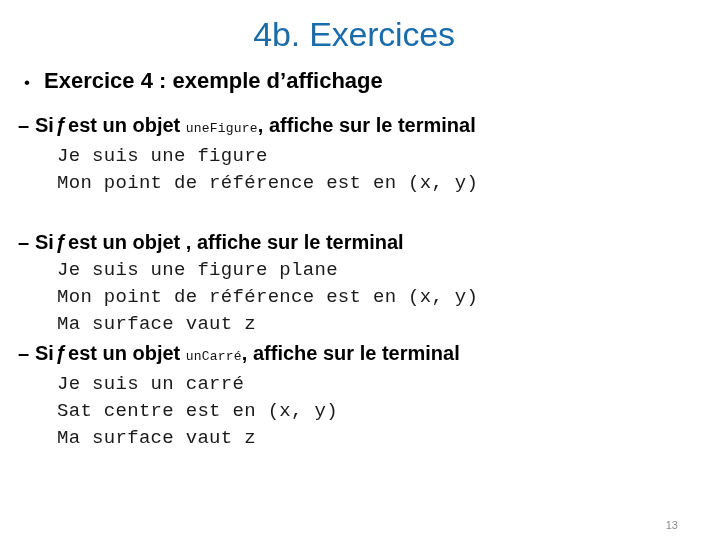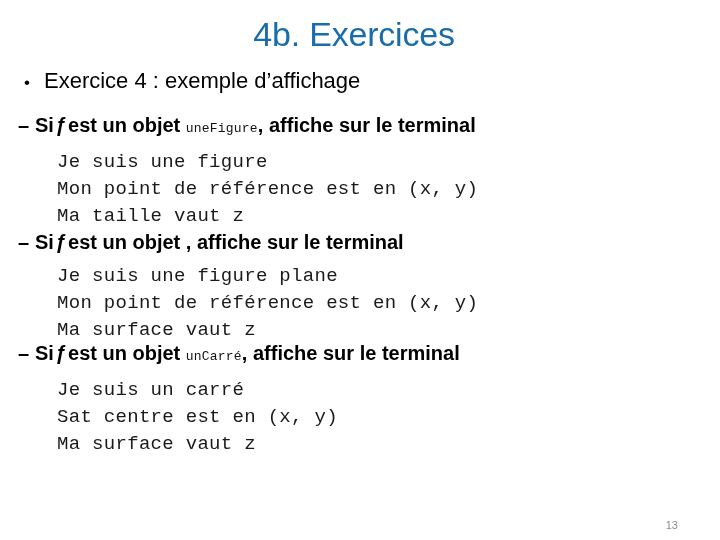--- a/index.html
+++ b/index.html
@@ -54,20 +54,21 @@
     width: 26px;
     flex: 0 0 26px;
     font-size: 17px;
     line-height: 30px;
     text-align: left;
     padding-left: 6px;
     box-sizing: border-box;
   }
   .bullet-l1 .text {
     white-space: nowrap;
+    font-weight: bold;
   }
 
   
   .block {
     position: absolute;
     left: 18px;
     width: 700px;
   }
   #block-0 { top: 111px; }
   #block-1 { top: 228px; }
@@ -97,21 +98,21 @@
   }
   .block-head .code-name {
     font-family: "Liberation Mono", "DejaVu Sans Mono", monospace;
     font-weight: 400;
     font-size: 13px;
     letter-spacing: 0.2px;
     color: #111111;
   }
 
   .code-lines {
-    margin-top: 6px;
+    margin-top: 0;
     padding-left: 39px;
   }
   .code-line {
     font-family: "Liberation Mono", "DejaVu Sans Mono", monospace;
     font-size: 19px;
     line-height: 27px;
     color: #1a1a1a;
     white-space: pre;
     letter-spacing: 0.3px;
   }
@@ -141,21 +142,20 @@
   <div class="block" id="block-0">
     <div class="block-head">
       <span class="dash">–</span>
       <span class="head-text"><span>Si</span><span class="ital">ƒ</span><span>est un objet</span>&nbsp;</span>
         <span class="code-name">uneFigure</span>
         <span class="head-text">, affiche sur le terminal</span>
     </div>
     <div class="code-lines">
       <div class="code-line">Je suis une figure</div>
       <div class="code-line">Mon point de référence est en (x, y)</div>
-      <div class="code-line">Ma taille vaut z</div>
     </div>
   </div>
 
   <div class="block" id="block-1">
     <div class="block-head">
       <span class="dash">–</span>
       <span class="head-text"><span>Si</span><span class="ital">ƒ</span><span>est un objet</span>&nbsp;</span>
         <span class="head-text">, affiche sur le terminal</span>
     </div>
     <div class="code-lines">

